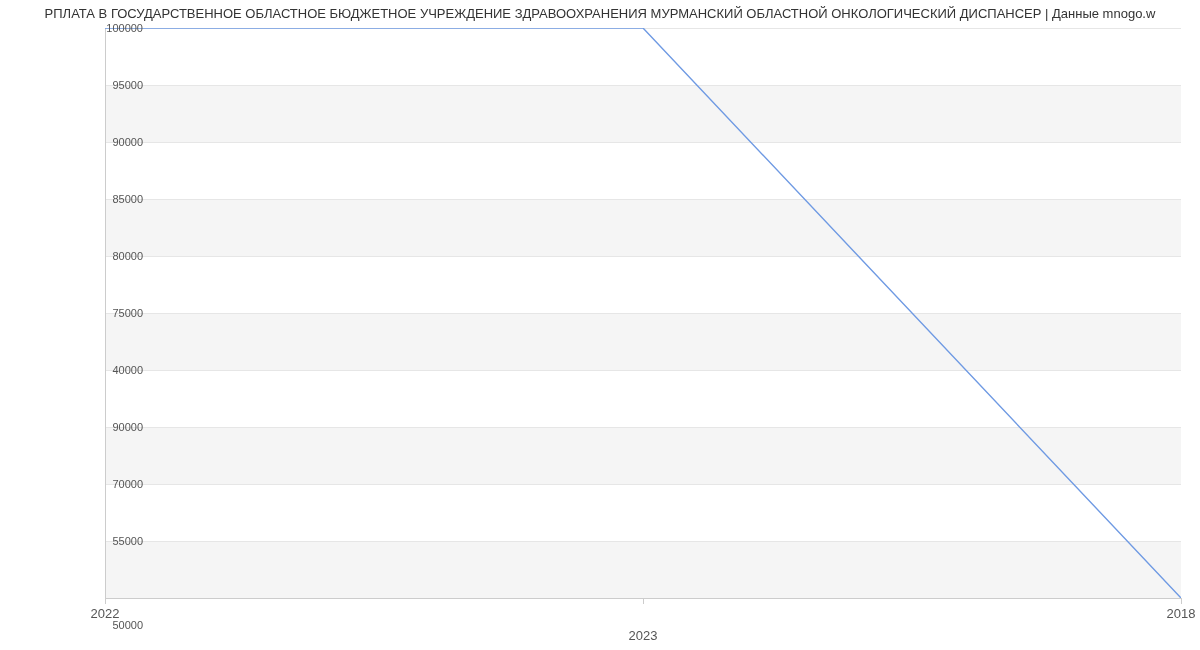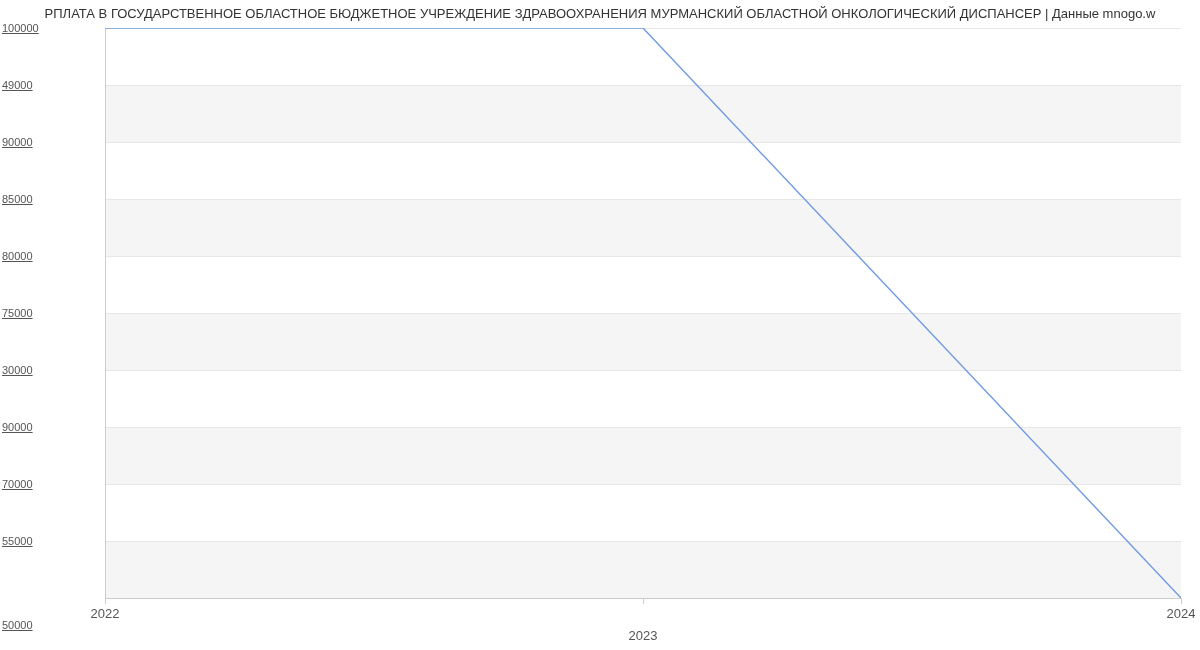--- a/index.html
+++ b/index.html
@@ -45,27 +45,26 @@
     }
     .grid-line {
       position: absolute;
       left: 0;
       width: 100%;
       height: 1px;
       background: #e6e6e6;
     }
     .y-tick {
       position: absolute;
-      right: 1108px;
+      right: 1057px;
       width: 90px;
-      text-align: left;
+      text-align: right;
       font-size: 11px;
       color: #555555;
       transform: translateY(-50%);
-      text-decoration: underline;
     }
     .x-tick-line {
       position: absolute;
       top: 598px;
       width: 1px;
       height: 6px;
       background: #cccccc;
     }
     .x-tick {
       position: absolute;
@@ -128,26 +127,26 @@
   <div class="y-axis"></div>
   <div class="x-axis"></div>
 
   <svg class="data-line" viewBox="0 0 1076 570" preserveAspectRatio="none">
     <polyline id="series-polyline" fill="none" stroke-width="1.4" points="0,0 538,0 1076,570" stroke="#6f9ae3"></polyline>
   </svg>
 <div class="y-tick" style="top: 598px; margin-top: 27px;">50000</div>
     <div class="y-tick" style="top: 541px;">55000</div>
     <div class="y-tick" style="top: 484px;">70000</div>
     <div class="y-tick" style="top: 427px;">90000</div>
-    <div class="y-tick" style="top: 370px;">30000</div>
+    <div class="y-tick" style="top: 370px;">40000</div>
     <div class="y-tick" style="top: 313px;">75000</div>
     <div class="y-tick" style="top: 256px;">80000</div>
     <div class="y-tick" style="top: 199px;">85000</div>
     <div class="y-tick" style="top: 142px;">90000</div>
-    <div class="y-tick" style="top: 85px;">49000</div>
+    <div class="y-tick" style="top: 85px;">95000</div>
     <div class="y-tick" style="top: 28px;">100000</div>
     <div class="x-tick-line" style="left: 105px;"></div>
     <div class="x-tick" style="left: 105px;">2022</div>
     <div class="x-tick-line" style="left: 643px;"></div>
     <div class="x-tick" style="left: 643px; margin-top: 22px;">2023</div>
     <div class="x-tick-line" style="left: 1181px;"></div>
-    <div class="x-tick" style="left: 1181px;">2024</div>
+    <div class="x-tick" style="left: 1181px;">2018</div>
   </div>
 
 </body></html>

